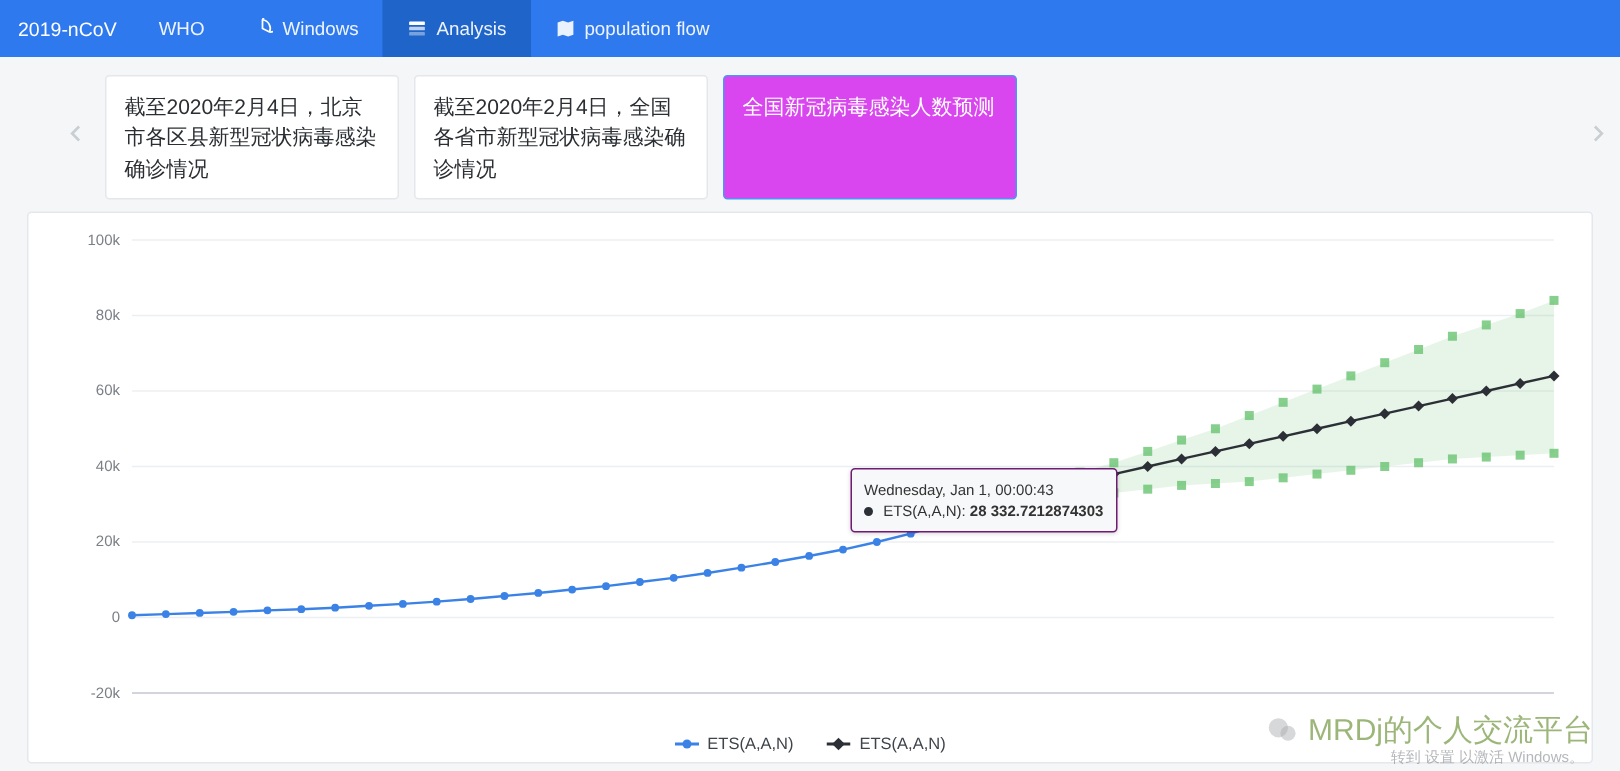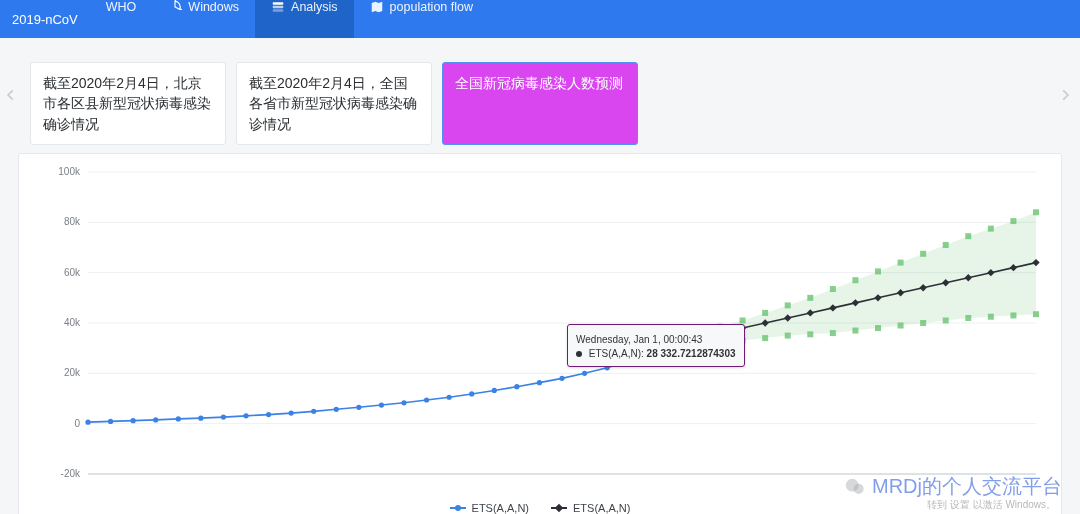--- a/index.html
+++ b/index.html
@@ -21,34 +21,35 @@
   }
   .brand {
     padding: 0 12px;
     display: flex;
     align-items: center;
     font-weight: 500;
   }
   .nav-item {
     padding: 0 16px;
     display: flex;
-    align-items: flex-start;
+    align-items: center;
     gap: 6px;
     cursor: pointer;
     color: rgba(255,255,255,0.92);
     font-size: 12.5px;
   }
   .nav-item.active { background: #1f64c9; }
   .ni-icon { display:inline-flex; }
   .cards-row {
     display: flex;
     align-items: center;
-    padding: 24px 18px 8px 18px;
+    padding: 12px 18px 8px 18px;
     gap: 10px;
     position: relative;
+    margin-left: 40px;
   }
   .arrow-btn {
     width: 22px; height: 50px;
     display:flex;align-items:center;justify-content:center;
     color:#c9ced3;
     cursor:pointer;
     flex:0 0 22px;
   }
   .arrow-btn.right { position:absolute; right:4px; top:50%; transform:translateY(-50%);}
   .arrow-btn.left  { position:absolute; left:0px;  top:50%; transform:translateY(-50%);}
@@ -103,21 +104,21 @@
     gap:22px;
     font-size:11px;
     color:#3e4449;
   }
   .legend .item { display:flex; align-items:center; gap:6px; cursor:pointer;margin-top:39px;}
   .legend .swatch { width:16px; display:flex;align-items:center;justify-content:center;}
   .watermark {
     position:absolute;
     right:18px; bottom:14px;
     font-size:20px;
-    color:#1d4ed8;
+    color:#4d7c0f;
     opacity:0.55;
     font-weight:500;
     font-family:"Microsoft YaHei",sans-serif;
     display:flex;align-items:center;gap:6px;
   }
   .wm-sub {
     position:absolute;
     right:24px; bottom:2px;
     font-size:10px;
     color:#8d9196;

